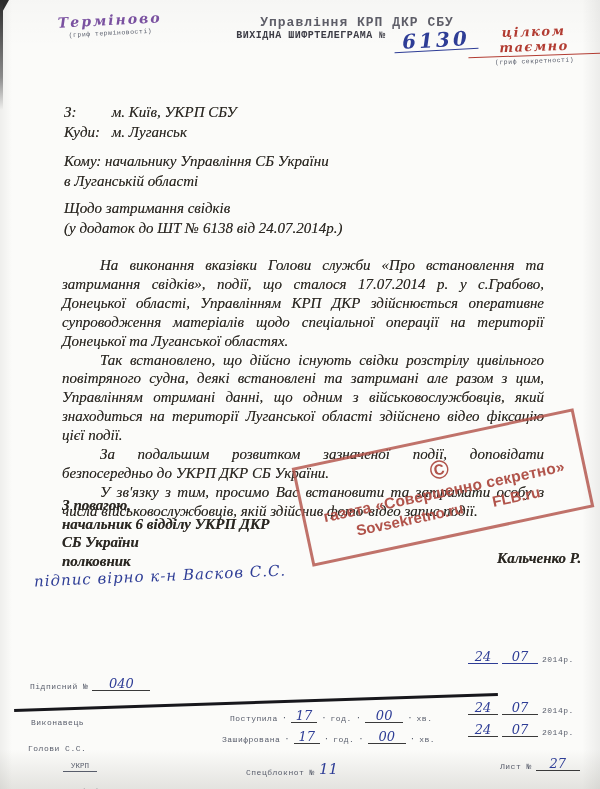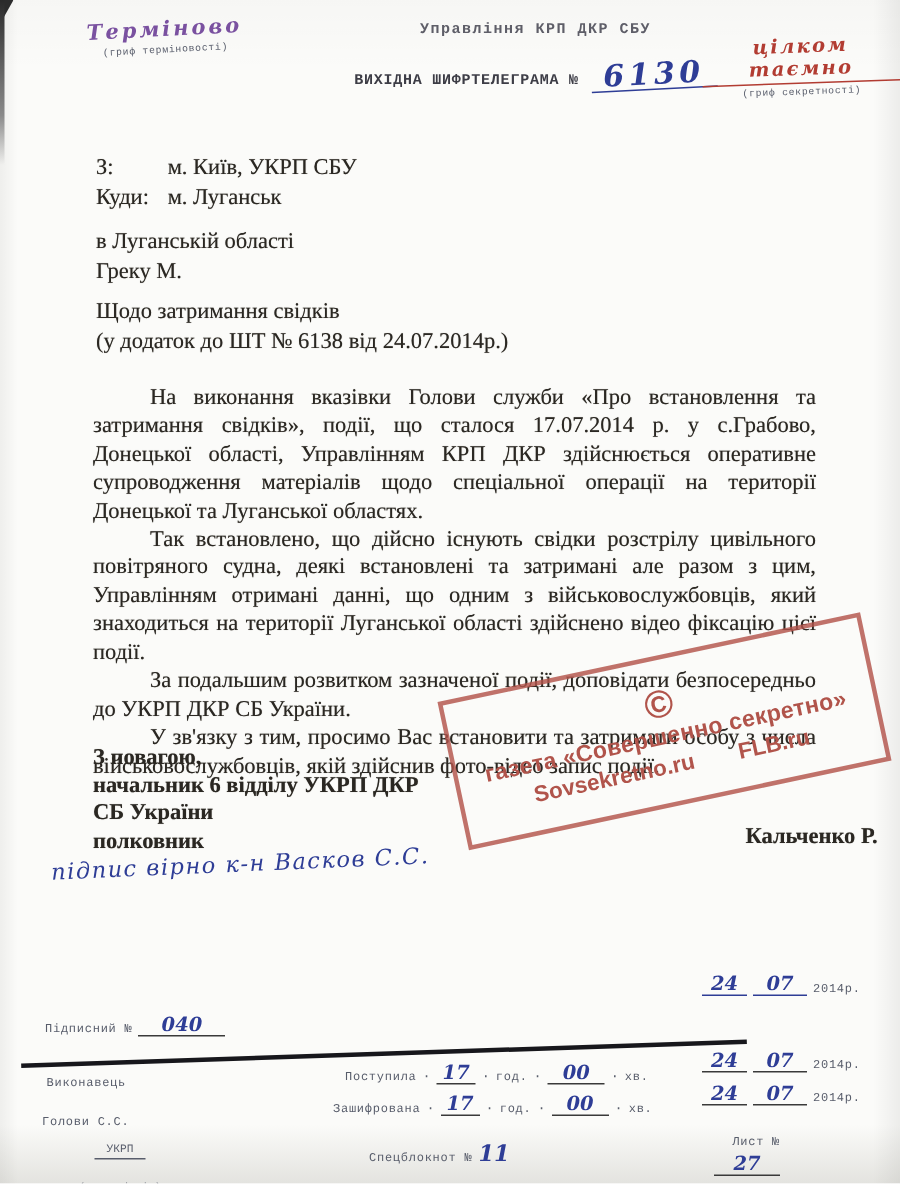--- a/index.html
+++ b/index.html
@@ -12,36 +12,36 @@
       linear-gradient(0deg, rgba(120,118,105,0.18), rgba(0,0,0,0) 5%),
       linear-gradient(90deg, rgba(0,0,0,0.05), rgba(0,0,0,0) 2%, rgba(0,0,0,0) 97%, rgba(0,0,0,0.06)),
       #fbfbf9;
   }
   .edge-left-dark { position:absolute; left:0; top:0; width:3px; height:110px;
     background:linear-gradient(180deg,#2a2a2a,#8a8a8a 70%, rgba(0,0,0,0)); }
   .corner-mark { position:absolute; left:0; top:0; width:9px; height:16px; background:#2c2c2c;
     clip-path:polygon(0 0,100% 0,0 100%); }
 
   
-  .typed { color:#2a2722; text-shadow:0 0 .5px rgba(40,35,25,.55); }
+  .typed { color:#2a2722; text-shadow:0 0 .5px rgba(40,35,25,.55);font-style:italic; }
   .mono  { font-family:"Liberation Mono", monospace; color:#585d6b; }
   .hw    { font-family:"DejaVu Serif", serif; font-style:italic; }
   .hw-blue   { color:#2e3d96; }
   .hw-red    { color:#b23c32; }
   .hw-purple { color:#7a51a0; }
   .blank { display:inline-block; border-bottom:1.5px solid #3a3a3a; text-align:center; line-height:1; }
   .blank.blue { border-color:#2e3d96; }
 
   
   .urgency { position:absolute; left:58px; top:12px; text-align:center; transform:rotate(-3deg); }
   .urgency-text { font-size:14px; font-weight:bold; letter-spacing:2px; }
   .caption-tiny { font-size:6.5px; letter-spacing:.5px; margin-top:2px; }
   .org-block { position:absolute; left:212px; top:15px; width:290px; text-align:center; }
-  .org-line { font-size:10px; font-weight:bold; letter-spacing:1px; color:#5e5e68; }
-  .telegram-line { margin-top:13px; display:flex; align-items:flex-end; justify-content:center; gap:8px; }
+  .org-line { font-size:13px; font-weight:bold; letter-spacing:1px; color:#5e5e68; }
+  .telegram-line { margin-top:0; display:flex; justify-content:center; gap:8px; }
   .telegram-label { font-size:10px; font-weight:bold; letter-spacing:.5px; color:#3d3d46; white-space:nowrap; }
   .telegram-number { font-size:20px; font-weight:bold; min-width:84px; transform:rotate(-3deg); letter-spacing:3px; }
   .secrecy { position:absolute; left:468px; top:24px; text-align:center; transform:rotate(-2deg); }
   .secrecy-text { font-size:13px; font-weight:bold; letter-spacing:1.5px; border-bottom:1.5px solid #b23c32; padding-bottom:1px; }
 
   
   .address { position:absolute; left:64px; top:103px; font-size:15px; line-height:19px; }
   .address .row { margin-bottom:1px; }
   .addr-label { display:inline-block; min-width:44px; }
   .gap-sm { height:9px; }
@@ -63,41 +63,41 @@
 
   
   .closing-block { position:absolute; left:62px; top:496px; font-size:15px; line-height:18.5px; font-weight:bold; }
   .signer-name { position:absolute; left:497px; top:550px; font-size:15px; font-weight:bold; }
   .hw-note { position:absolute; left:34px; top:567px; font-size:15px; letter-spacing:1px;
     transform:rotate(-2.5deg); white-space:nowrap; }
 
   
   .f-label { font-size:8px; letter-spacing:.5px;font-family:Liberation Mono, monospace; }
   .f-row { position:absolute; display:flex; align-items:flex-end; gap:4px; }
-  .hw-val { font-size:13px; font-weight:bold; line-height:1;text-align:center; }
+  .hw-val { font-size:13px; font-weight:normal; line-height:1;text-align:center; }
   .dotsep { font-size:9px; color:#585d6b; font-family:"Liberation Mono", monospace; }
 
   .date-r1 { left:468px; top:650px; }
   .date-r2 { left:468px; top:701px; }
   .date-r3 { left:468px; top:723px; }
   .signed-row { left:30px; top:677px; }
   .slant-line { position:absolute; left:14px; top:701px; width:484px; height:2.5px;
     background:#17171c; transform:rotate(-1.9deg); }
   .row-received  { left:230px; top:709px; }
   .row-encrypted { left:222px; top:730px; }
   .executor-label { position:absolute; left:31px; top:718px; }
   .executor-name  { position:absolute; left:28px; top:744px; }
   .executor-org { position:absolute; left:38px; top:755px; width:84px; text-align:center; }
   .executor-org .org-top { font-size:7.5px; border-bottom:1px solid #585d6b; padding:0 8px 1px; display:inline-block; }
   .executor-org .org-bot { font-size:7px; margin-top:15px; }
   .cipher-block { position:absolute; left:238px; top:749px; width:186px; text-align:center; }
   .cipher-line { border-top:2px double #585d6b; }
   .cipher-cap { font-size:7px; margin-top:2px; }
   .notebook-row { left:246px; top:762px; }
-  .sheet-row { left:476px; top:757px;flex-direction:column; }
+  .sheet-row { left:500px; top:757px; }
 </style>
 </head>
 <body>
 
 <div class="page">
   <div class="corner-mark"></div>
   <div class="edge-left-dark"></div>
 
   <div class="urgency">
     <div class="hw hw-purple urgency-text">Терміново</div>
@@ -120,22 +120,22 @@
   <div class="address typed">
     <div class="row">
       <span class="addr-label">З:</span>
       <span>м. Київ, УКРП СБУ</span>
     </div>
     <div class="row">
       <span class="addr-label">Куди:</span>
       <span>м. Луганськ</span>
     </div>
     <div class="gap-sm"></div>
+    <div class="row">Кому: начальнику  Управління СБ України</div>
     <div class="row">в Луганській області</div>
-    <div class="row">Греку М.</div>
     <div class="gap-md"></div>
     <div class="row">Щодо затримання свідків</div>
     <div class="row">(у додаток до ШТ № 6138 від 24.07.2014р.)</div>
   </div>
 
   <div class="body-text typed">
     <p>На виконання вказівки Голови служби «Про встановлення та затримання свідків», події, що сталося 17.07.2014 р. у с.Грабово, Донецької області, Управлінням КРП ДКР здійснюється оперативне супроводження матеріалів щодо спеціальної операції на території Донецької та Луганської областях.</p>
     <p>Так встановлено, що дійсно існують свідки розстрілу цивільного повітряного судна, деякі встановлені та затримані але разом з цим, Управлінням отримані данні, що одним з військовослужбовців, який знаходиться на території Луганської області здійснено відео фіксацію цієї події.</p>
     <p>За подальшим розвитком зазначеної події, доповідати безпосередньо до УКРП ДКР СБ України.</p>
     <p>У зв'язку з тим, просимо Вас встановити та затримати особу з числа військовослужбовців, якій здійснив фото-відео запис події.</p>

